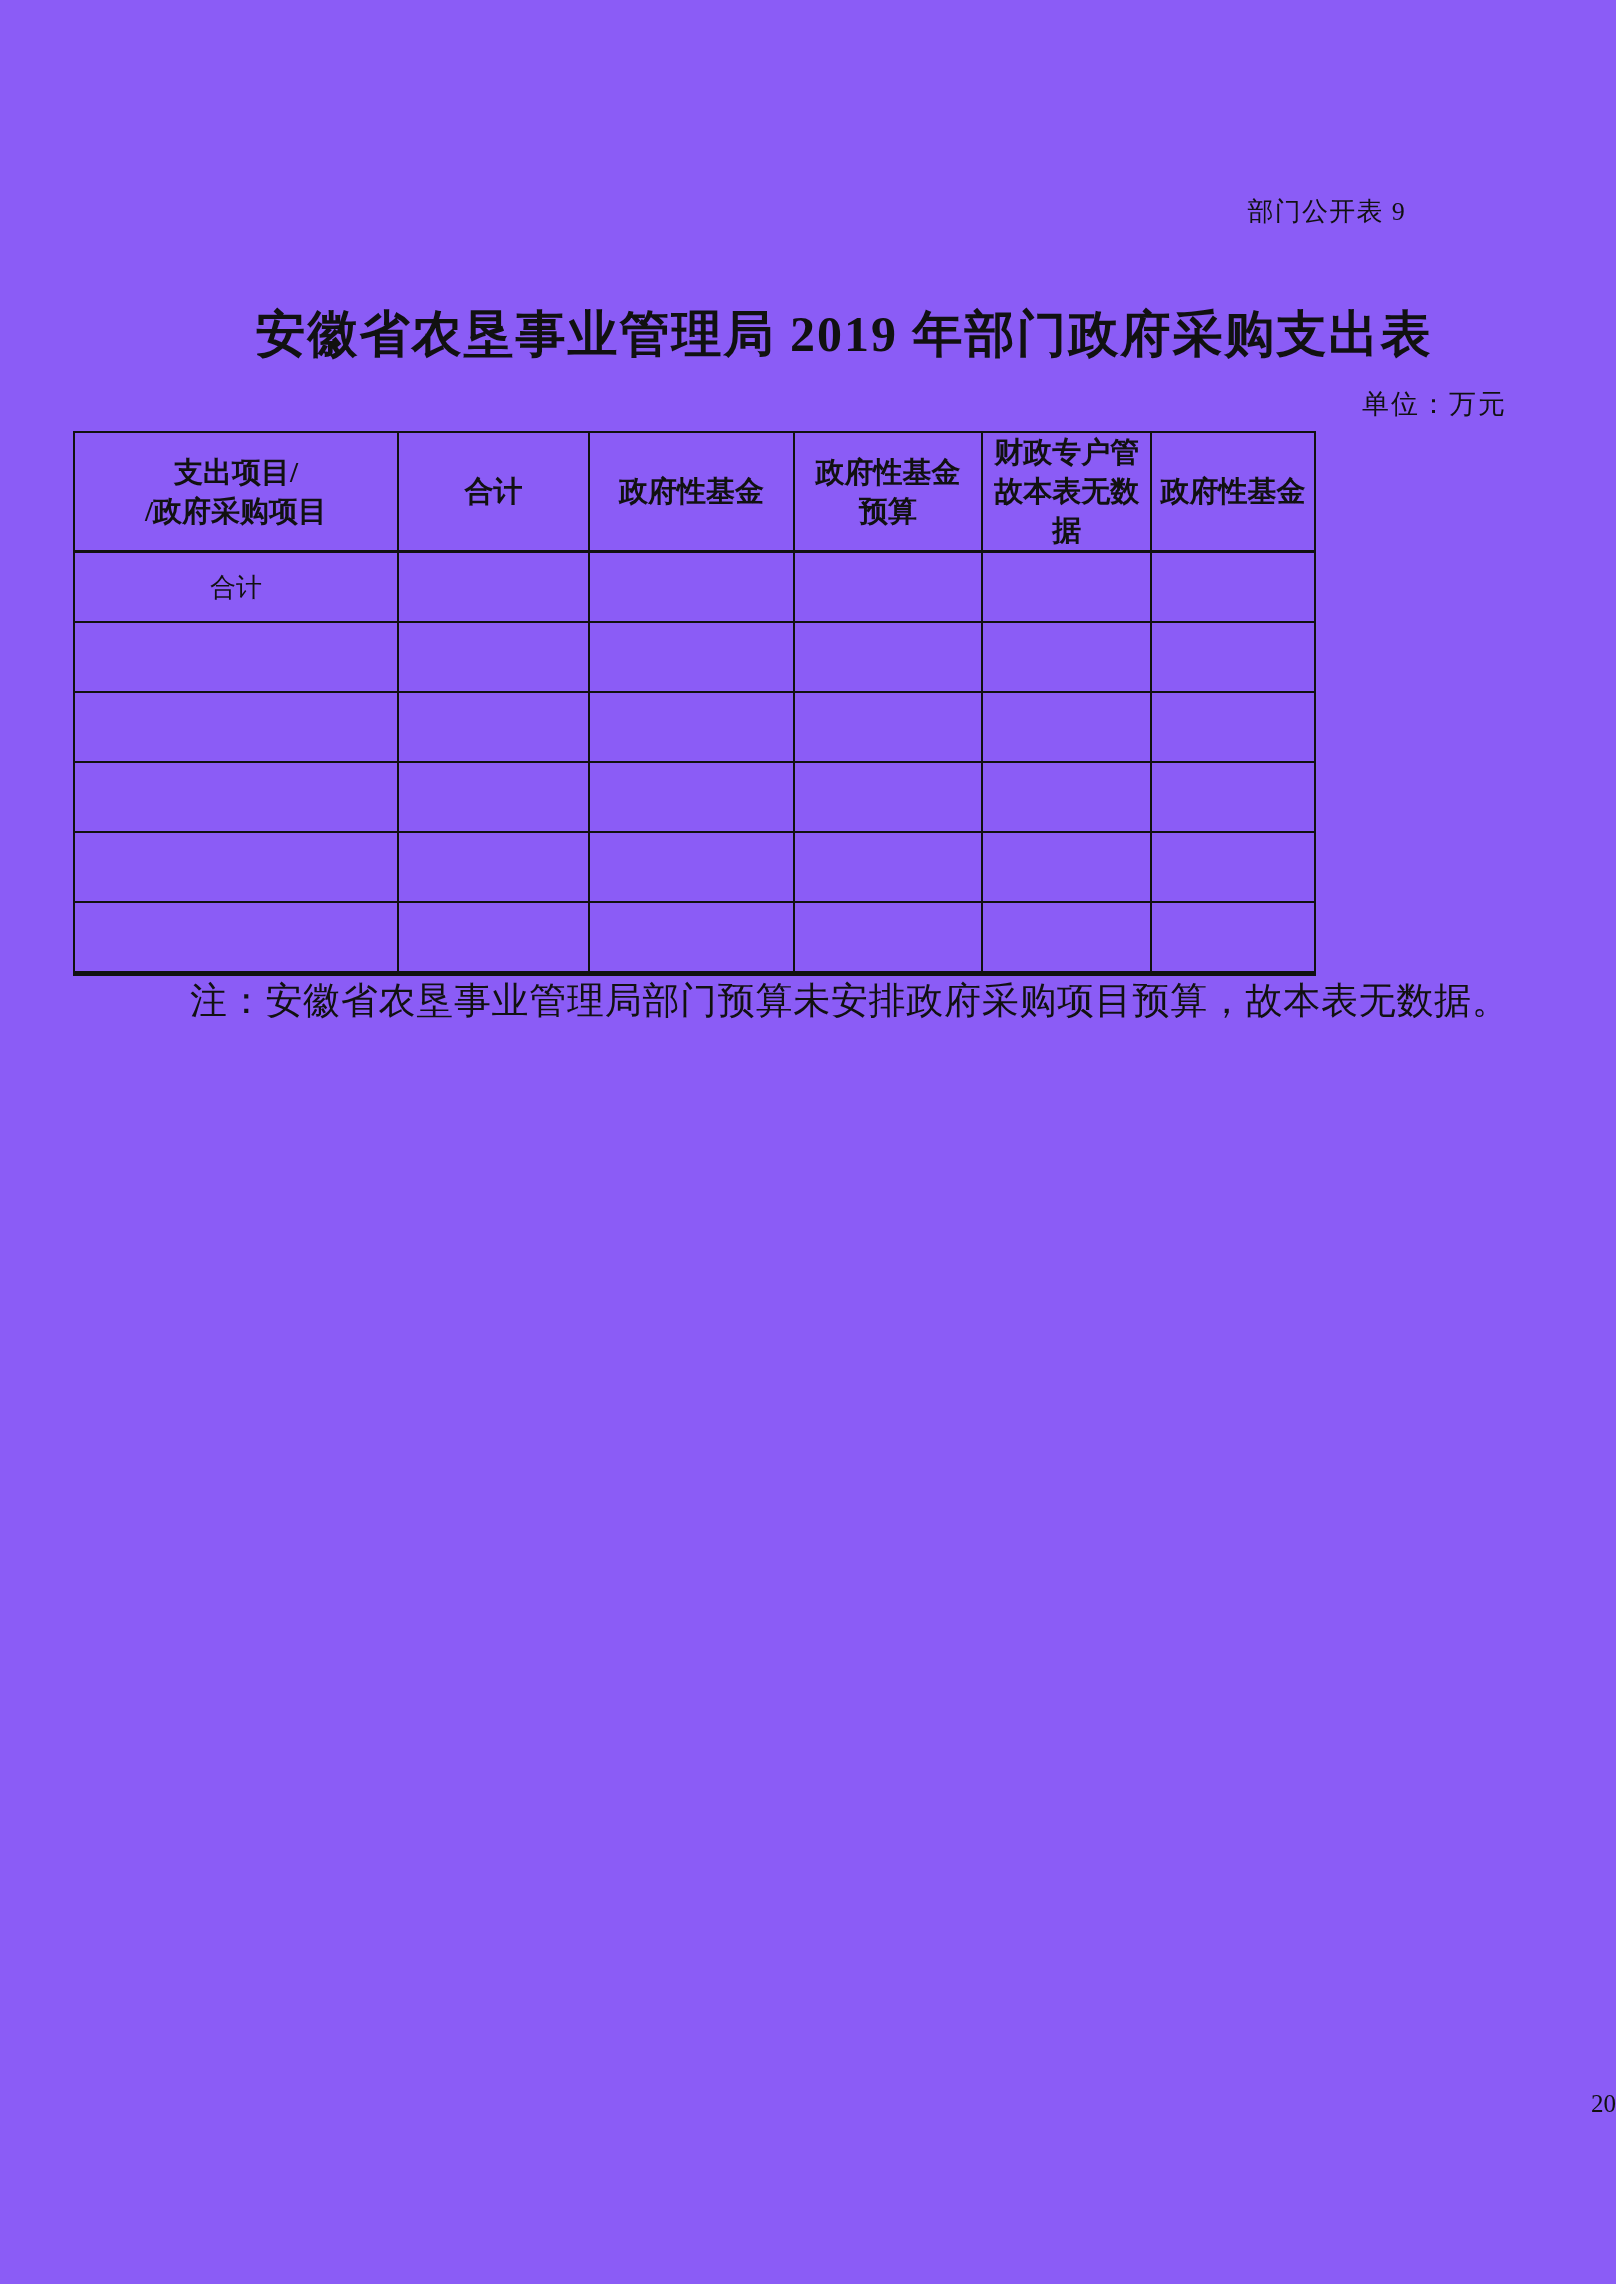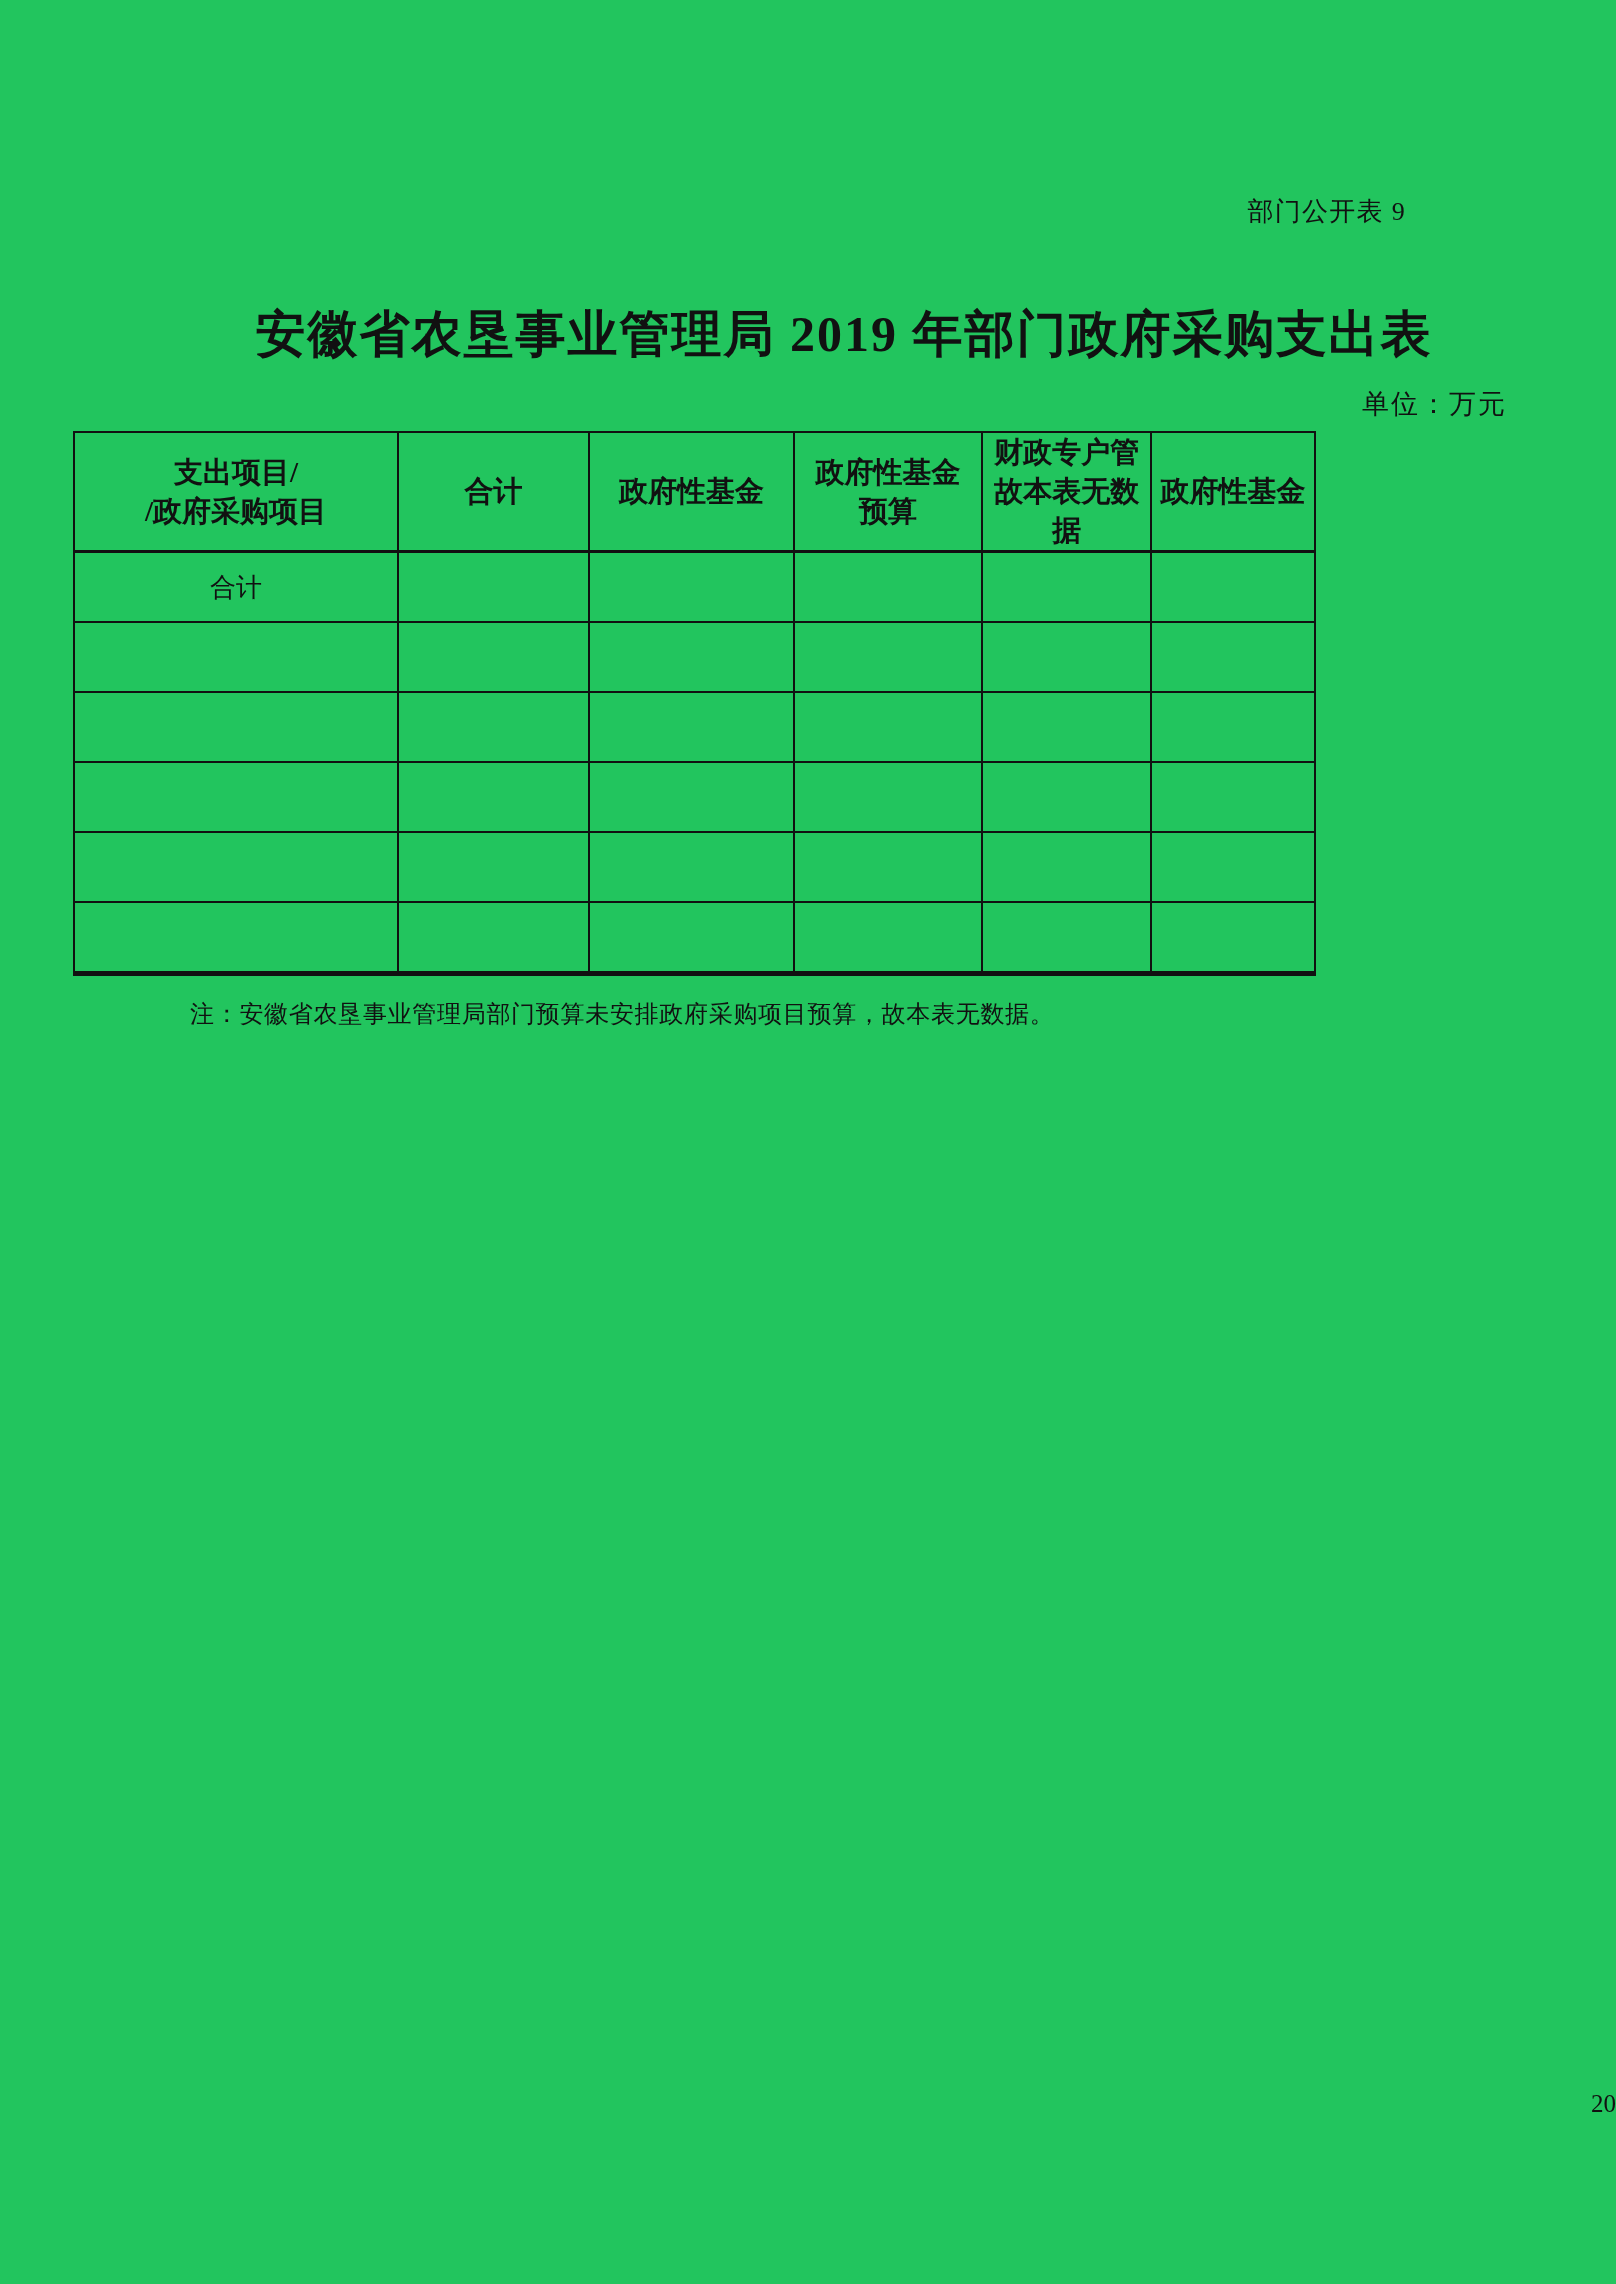--- a/index.html
+++ b/index.html
@@ -4,21 +4,21 @@
 <style>
   html, body {
     margin: 0;
     padding: 0;
     background: #ffffff;
   }
   .page {
     position: relative;
     width: 1616px;
     height: 2284px;
-    background: #22c55e;
+    background: #8b5cf6;
     color: #111111;
     font-family: "Liberation Serif", "DejaVu Serif", serif;
     overflow: hidden;
   }
   .corner-label {
     position: absolute;
     top: 194px;
     right: 210px;
     font-size: 26px;
     letter-spacing: 1.3px;
@@ -72,24 +72,23 @@
   }
   table.budget-table tbody td {
     height: 68px;
     font-size: 26px;
     font-weight: normal;
   }
   .note {
     position: absolute;
     left: 190px;
     top: 976px;
-    font-size: 24px;
+    font-size: 37px;
     letter-spacing: 0.7px;
     white-space: nowrap;
-    margin-top: 22px;
   }
   .page-number {
     position: absolute;
     top: 2090px;
     left: 0;
     width: 100%;
     text-align: right;
     font-size: 25px;
   }
 </style>

